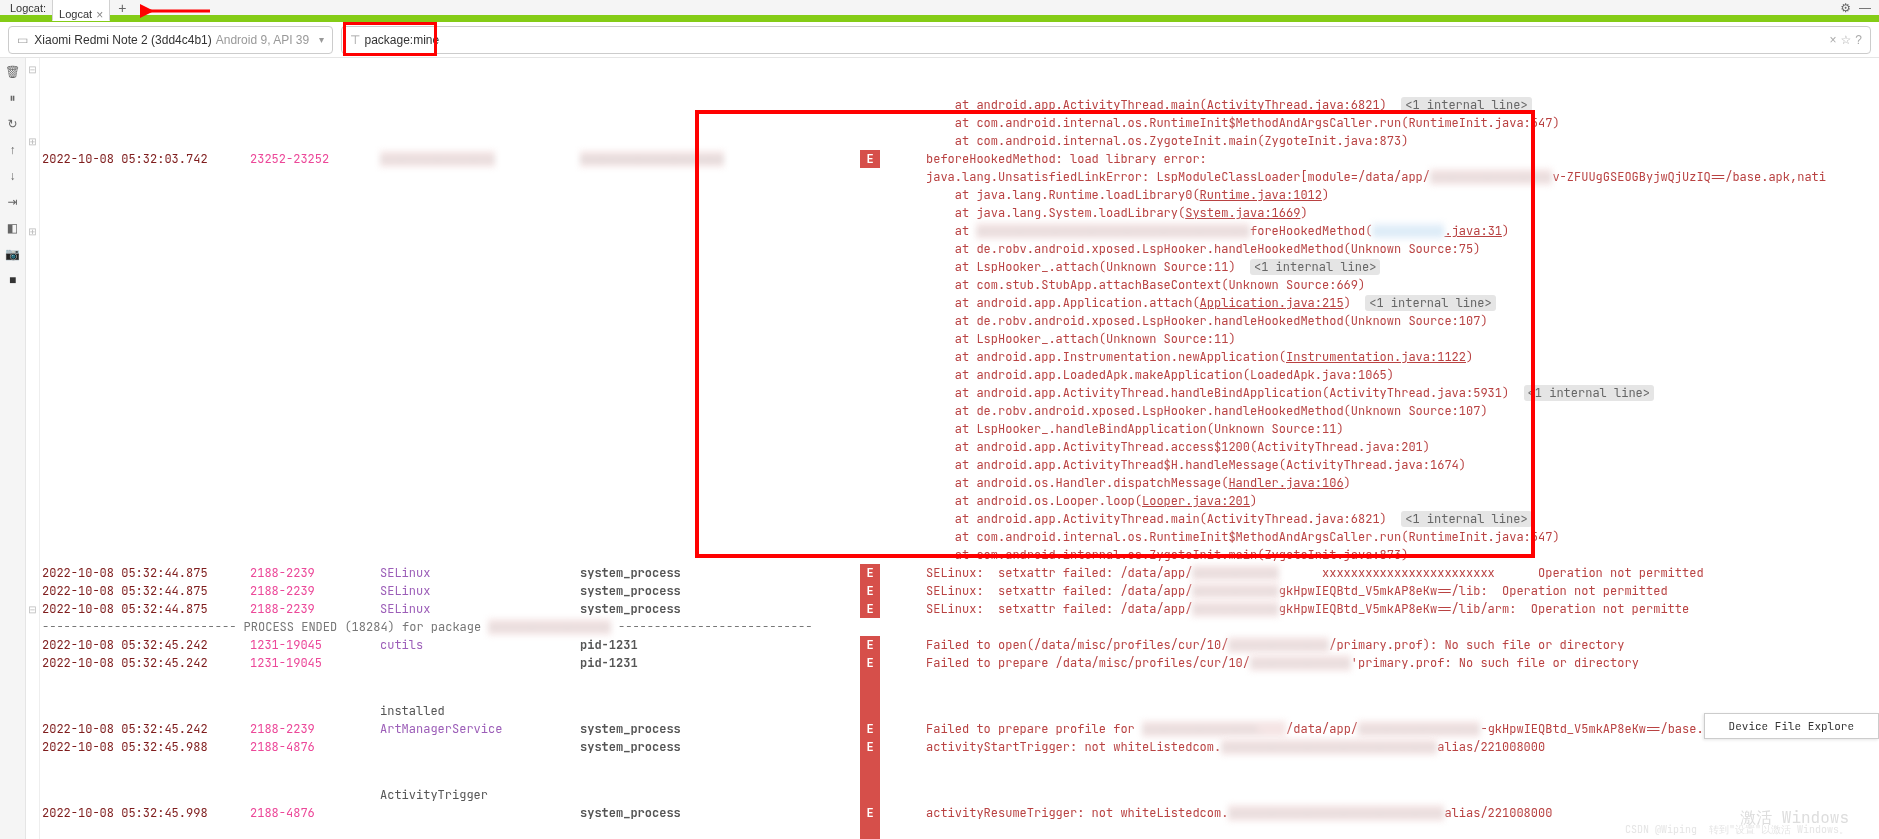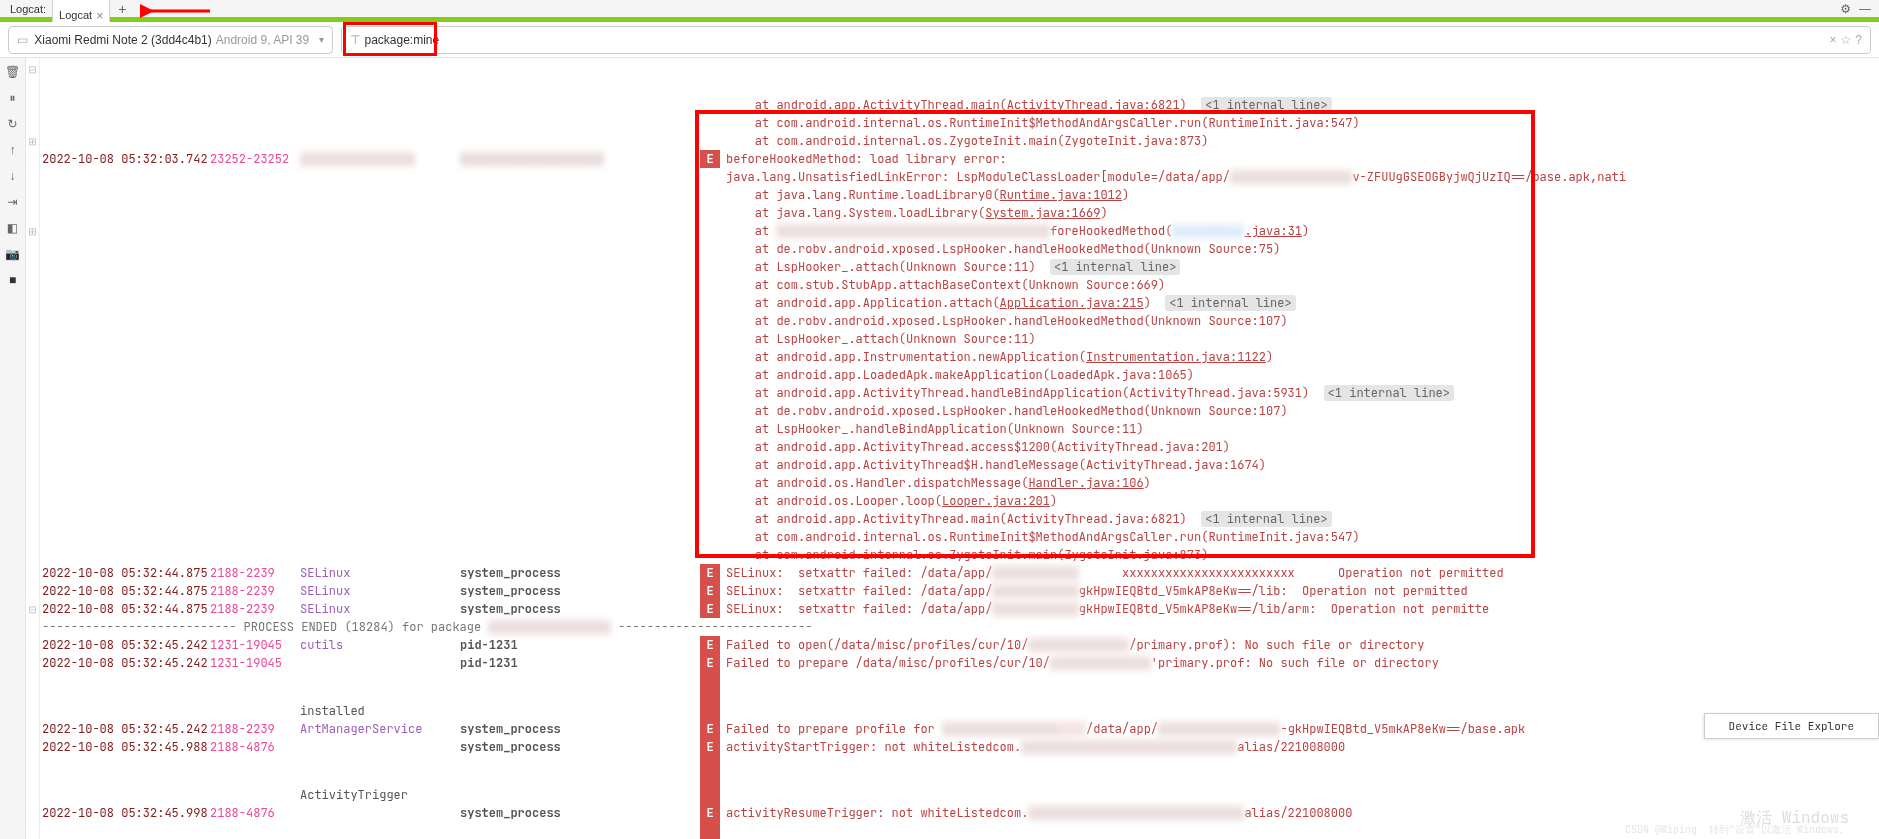--- a/index.html
+++ b/index.html
@@ -1,18 +1,18 @@
 <!DOCTYPE html>
 <html><head>
 <meta charset="utf-8">
 <style>
 * { box-sizing: border-box; margin: 0; padding: 0; }
 body { font-family: -apple-system, "Segoe UI", sans-serif; font-size: 12px; background: #fff; color: #333; overflow: hidden; }
 .container { display: flex; flex-direction: column; height: 100vh; width: 100vw; }
-.tabbar { display: flex; align-items: center; height: 22px; border-bottom: 5px solid #84cc16; background: #f5f5f5; padding-left: 4px; position: relative; }
+.tabbar { display: flex; align-items: center; height: 22px; border-bottom: 7px solid #84cc16; background: #f5f5f5; padding-left: 4px; position: relative; }
 .tab-label { font-size: 11px; color: #333; padding: 0 6px; }
 .tab-active { background: #fff; border: 1px solid #d1d1d1; border-bottom: 1px solid #fff; height: 22px; display: flex; align-items: flex-start; padding: 12px 6px; font-size: 11px; border-radius: 3px 3px 0 0; margin-bottom: -1px; }
 .tab-close { color: #888; margin-left: 4px; font-size: 12px; cursor: pointer; }
 .tab-add { color: #666; margin-left: 8px; font-size: 14px; cursor: pointer; }
 .tabbar-right { margin-left: auto; display: flex; gap: 8px; padding-right: 8px; color: #666; }
 .arrow { position: absolute; top: 4px; left: 140px; }
 .arrow svg { width: 70px; height: 14px; }
 .toolbar { display: flex; align-items: center; height: 36px; padding: 4px 8px; gap: 8px; border-bottom: 1px solid #e5e5e5; }
 .device-select { width: 325px; height: 28px; border: 1px solid #ccc; border-radius: 4px; display: flex; align-items: center; padding: 0 8px; font-size: 12px; background: #fff; position: relative; }
 .device-select .dev-name { color: #333; }
@@ -22,21 +22,21 @@
 .filter-box { width: 100%; height: 28px; border: 1px solid #ccc; border-radius: 4px; display: flex; align-items: center; padding: 0 8px; font-size: 12px; background: #fff; }
 .filter-prefix { color: #999; margin-right: 4px; }
 .filter-highlight { position: absolute; left: 2px; top: -4px; width: 94px; height: 34px; border: 3px solid #ff0000; pointer-events: none; }
 .filter-right { margin-left: auto; display: flex; gap: 4px; color: #aaa; }
 .main { flex: 1; display: flex; overflow: hidden; }
 .sidetools { width: 26px; background: #f5f5f5; border-right: 1px solid #e5e5e5; display: flex; flex-direction: column; align-items: center; padding-top: 6px; gap: 10px; color: #666; }
 .sidetools .icon { width: 16px; height: 16px; display: flex; align-items: center; justify-content: center; cursor: pointer; }
 .gutter { width: 14px; background: #fff; border-right: 1px solid #eee; display: flex; flex-direction: column; color: #bbb; font-size: 10px; padding-top: 2px; }
 .gutter span { height: 18px; display: flex; align-items: center; justify-content: center; }
 .logarea { flex: 1; overflow: auto; font-family: "JetBrains Mono", Consolas, monospace; font-size: 12px; line-height: 18px; white-space: pre; position: relative; padding: 2px 0; }
-.row { display: flex; min-height: 18px; }
+.row { display: flex; min-height: 18px; gap: 40px; }
 .c-ts { width: 170px; padding-left: 2px; color: #7f1d1d; }
 .c-pid { width: 90px; color: #ec4899; }
 .c-tag { width: 160px; }
 .c-proc { width: 240px; color: #555; font-weight: bold; }
 .c-lvl { width: 20px; text-align: center; color: #fff; font-weight: bold; }
 .lvl-E { background: #d64f4a; }
 .c-msg { flex: 1; padding-left: 6px; }
 .err { color: #b94242; }
 .tag-purple { color: #9c5eb8; }
 .tag-info { color: #555; margin-top: 48px; }

